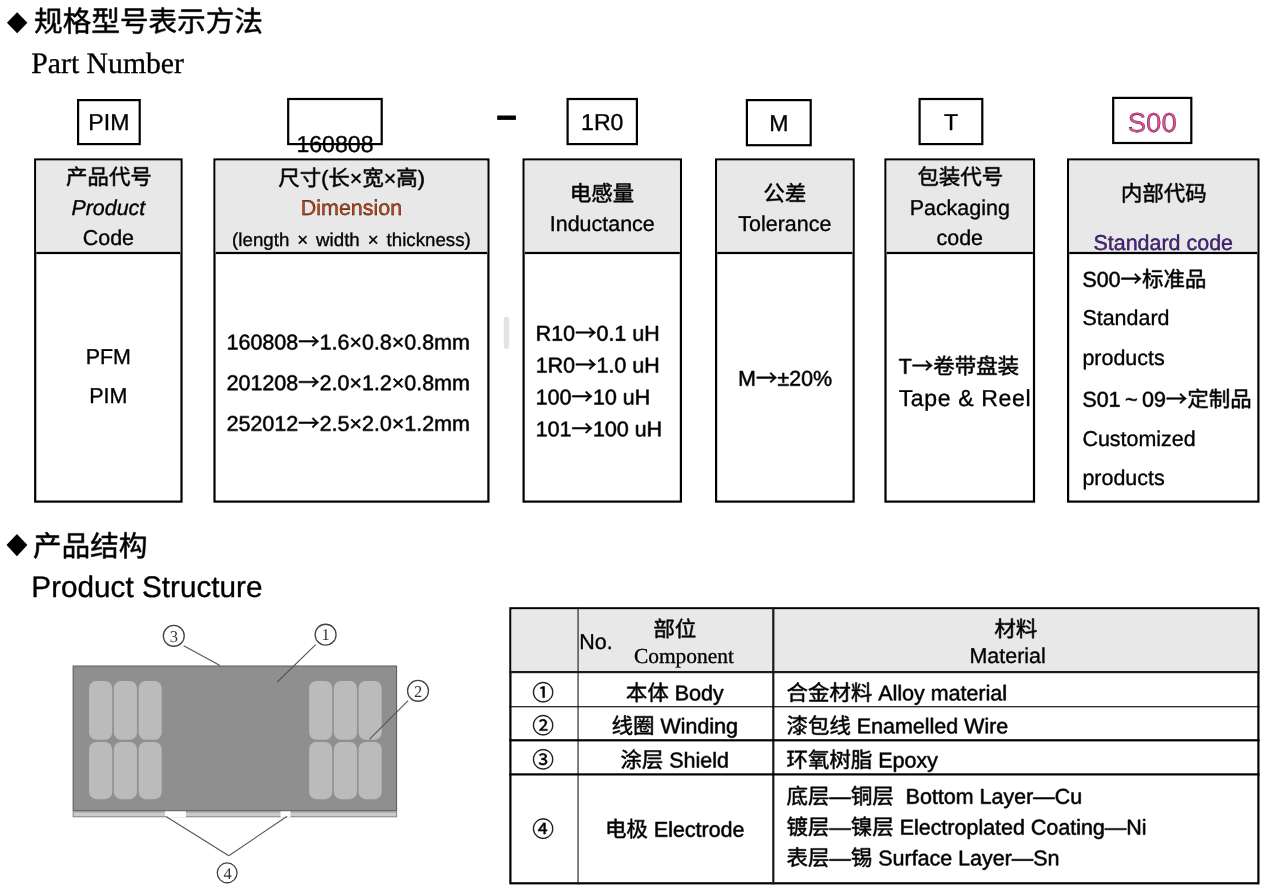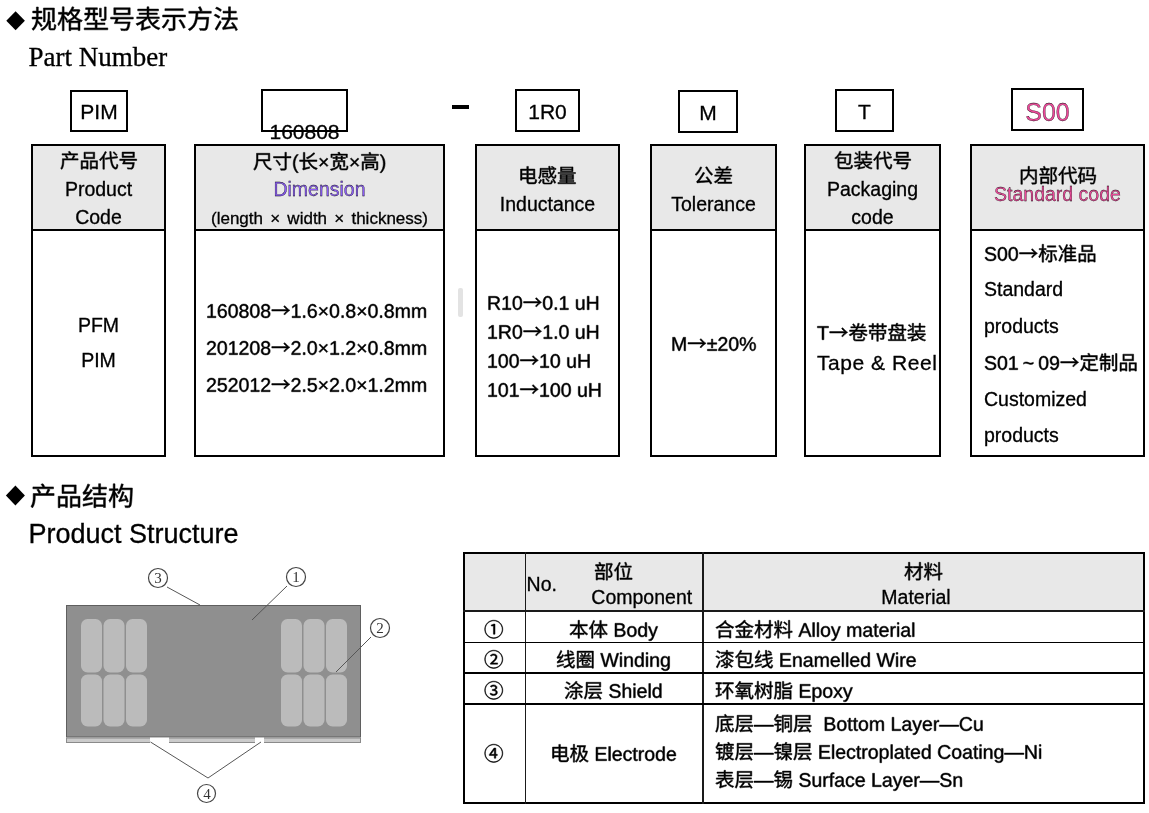--- a/index.html
+++ b/index.html
@@ -66,33 +66,33 @@
   </div>
 
 <div class="col" style="left:970px;top:144px;width:175px;height:313px;">
     <div class="colhead" style="height:85px;"></div>
   </div>
 
 <svg style="position:absolute;left:59.5px;top:147.3px;overflow:visible" width="80" height="27" viewBox="0 -20.7 80 27">
     <path fill="#000" stroke="#000" stroke-width="0.5" d="M5.1 -11.9C5.8 -11.1 6.5 -9.9 6.8 -9.1L8.1 -9.7C7.8 -10.5 7 -11.6 6.4 -12.5ZM13.4 -12.4C13.1 -11.4 12.4 -10 11.8 -9H2.4V-6.4C2.4 -4.3 2.2 -1.4 0.7 0.7C1 0.9 1.7 1.4 1.9 1.7C3.6 -0.6 3.9 -4 3.9 -6.3V-7.6H18.1V-9H13.3C13.9 -9.9 14.5 -10.9 15 -11.8ZM8.3 -16C8.7 -15.4 9.2 -14.7 9.5 -14H2.1V-12.6H17.6V-14H11.2L11.2 -14.1C10.9 -14.7 10.3 -15.7 9.8 -16.4Z M25.4 -14.2H33.2V-10.5H25.4ZM24 -15.5V-9H34.7V-15.5ZM21.1 -7V1.6H22.5V0.5H26.6V1.4H28.1V-7ZM22.5 -0.9V-5.6H26.6V-0.9ZM30.2 -7V1.6H31.6V0.5H36.1V1.4H37.5V-7ZM31.6 -0.9V-5.6H36.1V-0.9Z M52.9 -15.3C54.1 -14.3 55.5 -12.9 56.1 -12.1L57.2 -12.8C56.6 -13.7 55.2 -15 54 -16ZM49.7 -16.1C49.8 -14 49.9 -12.1 50.1 -10.3L45.3 -9.7L45.5 -8.3L50.2 -8.9C51 -2.8 52.5 1.3 55.8 1.5C56.8 1.6 57.6 0.6 58 -2.8C57.7 -2.9 57.1 -3.3 56.8 -3.6C56.6 -1.3 56.3 -0.2 55.7 -0.2C53.6 -0.4 52.3 -3.9 51.7 -9.1L57.6 -9.8L57.4 -11.2L51.5 -10.5C51.3 -12.2 51.2 -14.1 51.1 -16.1ZM45.1 -16.2C43.8 -13.1 41.7 -10.1 39.4 -8.2C39.7 -7.9 40.1 -7.1 40.3 -6.8C41.2 -7.6 42 -8.6 42.9 -9.6V1.5H44.4V-11.8C45.2 -13 45.9 -14.4 46.5 -15.7Z M63.6 -14.3H72.9V-11.6H63.6ZM62.1 -15.6V-10.3H74.4V-15.6ZM59.7 -8.6V-7.2H63.7C63.4 -6 62.9 -4.7 62.5 -3.7H72.7C72.3 -1.5 71.9 -0.4 71.4 0C71.2 0.2 71 0.2 70.5 0.2C69.9 0.2 68.5 0.2 67.2 0C67.4 0.4 67.6 1 67.7 1.4C69 1.5 70.3 1.5 71 1.5C71.7 1.5 72.2 1.4 72.7 1C73.4 0.4 73.9 -1.1 74.3 -4.4C74.4 -4.6 74.4 -5.1 74.4 -5.1H64.6L65.4 -7.2H76.7V-8.6Z"></path>
   </svg>
 
-<div style="position:absolute;top:179.8px;font-family:'Liberation Sans',sans-serif;font-size:19.5px;line-height:1;white-space:pre;color:#000;left:31.0px;width:135.0px;text-align:center;">Product</div>
+<div style="position:absolute;top:179.8px;font-family:'Liberation Sans',sans-serif;font-size:19.5px;line-height:1;white-space:pre;color:#000;left:31.0px;width:135.0px;text-align:center;font-style:italic;">Product</div>
 
 <div style="position:absolute;top:208.0px;font-family:'Liberation Sans',sans-serif;font-size:19.5px;line-height:1;white-space:pre;color:#000;left:31.0px;width:135.0px;text-align:center;">Code</div>
 
 <div style="position:absolute;top:316.0px;font-family:'Liberation Sans',sans-serif;font-size:19.5px;line-height:1;white-space:pre;color:#000;left:31.0px;width:135.0px;text-align:center;">PFM</div>
 
 <div style="position:absolute;top:351.0px;font-family:'Liberation Sans',sans-serif;font-size:19.5px;line-height:1;white-space:pre;color:#000;left:31.0px;width:135.0px;text-align:center;">PIM</div>
 
 <svg style="position:absolute;left:252.9px;top:147.6px;overflow:visible" width="135" height="27" viewBox="0 -20.7 135 27">
     <path fill="#000" stroke="#000" stroke-width="0.5" d="M3.5 -15.4V-9.9C3.5 -6.7 3.2 -2.4 0.6 0.6C1 0.8 1.6 1.3 1.9 1.6C4.1 -1 4.8 -4.7 5 -7.8H10C11.3 -3.2 13.6 0 17.7 1.5C17.9 1.1 18.3 0.5 18.7 0.2C14.9 -1 12.6 -3.9 11.5 -7.8H16.8V-15.4ZM5 -14H15.3V-9.2H5V-9.9Z M22.8 -8.1C24.2 -6.6 25.7 -4.5 26.3 -3.1L27.7 -3.9C27 -5.3 25.4 -7.4 24 -8.8ZM31.9 -16.4V-12.2H20.5V-10.8H31.9V-0.6C31.9 -0.2 31.7 -0 31.2 0C30.7 0 29 0 27.2 -0C27.5 0.4 27.8 1.1 27.9 1.6C30 1.6 31.5 1.6 32.3 1.3C33.1 1.1 33.4 0.6 33.4 -0.6V-10.8H38V-12.2H33.4V-16.4Z M40.2 -5.1Q40.2 -7.8 41.1 -10Q41.9 -12.2 43.7 -14.1H45.4Q43.6 -12.1 42.8 -9.9Q41.9 -7.7 41.9 -5Q41.9 -2.4 42.8 -0.2Q43.6 2 45.4 4H43.7Q41.9 2.1 41.1 -0.1Q40.2 -2.3 40.2 -5Z M60.5 -16C58.8 -13.9 55.9 -12.1 53.2 -10.9C53.6 -10.7 54.2 -10.1 54.4 -9.8C57.1 -11.1 60 -13.1 62 -15.3ZM46.6 -8.8V-7.3H50.3V-1.1C50.3 -0.3 49.9 0 49.5 0.1C49.8 0.4 50 1.1 50.1 1.4C50.6 1.2 51.3 0.9 56.7 -0.5C56.6 -0.8 56.6 -1.5 56.6 -1.9L51.9 -0.7V-7.3H54.9C56.5 -3.3 59.3 -0.4 63.3 1C63.5 0.5 64 -0.1 64.4 -0.4C60.6 -1.5 57.9 -3.9 56.4 -7.3H63.9V-8.8H51.9V-16.3H50.3V-8.8Z M66.3 -3.1 69.7 -6.5 66.4 -9.9 67.4 -10.8 70.7 -7.5 74 -10.8 75 -9.8 71.7 -6.5 75 -3.2 74.1 -2.2 70.7 -5.5 67.3 -2.1Z M86.6 -3.7V-0.6C86.6 0.9 87.1 1.3 89.1 1.3C89.5 1.3 92.3 1.3 92.7 1.3C94.5 1.3 94.9 0.6 95.1 -2.3C94.7 -2.4 94.1 -2.7 93.8 -2.9C93.7 -0.3 93.6 0 92.6 0C92 0 89.7 0 89.2 0C88.2 0 88 -0.1 88 -0.6V-3.7ZM85 -6.2V-4.6C85 -3 84.4 -0.9 77.2 0.6C77.6 0.9 78 1.5 78.2 1.9C85.7 0.1 86.5 -2.5 86.5 -4.6V-6.2ZM80.3 -8.1V-2H81.8V-6.9H90.4V-2.1H91.9V-8.1ZM84.8 -16.1C85.1 -15.7 85.3 -15.1 85.5 -14.6H77.9V-11.1H79.2V-13.4H93V-11.1H94.4V-14.6H87.3C87.1 -15.2 86.7 -16 86.3 -16.6ZM88 -12.7V-11.4H84.3V-12.7H82.8V-11.4H79.8V-10.2H82.8V-8.8H84.3V-10.2H88V-8.8H89.5V-10.2H92.5V-11.4H89.5V-12.7Z M97.2 -3.1 100.6 -6.5 97.3 -9.9 98.2 -10.8 101.6 -7.5 104.9 -10.8 105.9 -9.8 102.6 -6.5 105.9 -3.2 105 -2.2 101.6 -5.5 98.2 -2.1Z M112.8 -10.9H121.3V-9.1H112.8ZM111.4 -12V-8.1H122.8V-12ZM115.9 -16.1 116.4 -14.4H108.4V-13.1H125.5V-14.4H118.1C117.8 -15 117.5 -15.8 117.3 -16.4ZM109.1 -7V1.5H110.5V-5.7H123.5V0C123.5 0.2 123.4 0.3 123.1 0.3C122.9 0.3 122 0.3 121.1 0.3C121.3 0.6 121.5 1.1 121.6 1.4C122.8 1.4 123.7 1.4 124.2 1.2C124.7 1 124.9 0.7 124.9 0V-7ZM112.7 -4.6V0.4H114.1V-0.6H121V-4.6ZM114.1 -3.5H119.7V-1.7H114.1Z M132.1 -5Q132.1 -2.3 131.2 -0.1Q130.3 2.1 128.5 4H126.9Q128.7 2 129.5 -0.2Q130.3 -2.4 130.3 -5Q130.3 -7.7 129.5 -9.9Q128.7 -12.1 126.9 -14.1H128.5Q130.3 -12.2 131.2 -10Q132.1 -7.8 132.1 -5.1Z"></path>
   </svg>
 
-<div style="position:absolute;top:179.8px;font-family:'Liberation Sans',sans-serif;font-size:19.5px;line-height:1;white-space:pre;color:#8b5cf6;left:194.0px;width:251.0px;text-align:center;">Dimension</div>
+<div style="position:absolute;top:179.8px;font-family:'Liberation Sans',sans-serif;font-size:19.5px;line-height:1;white-space:pre;color:#c2410c;left:194.0px;width:251.0px;text-align:center;">Dimension</div>
 
 <div style="position:absolute;top:210.1px;font-family:'Liberation Sans',sans-serif;font-size:17px;line-height:1;white-space:pre;color:#000;word-spacing:2.5px;left:194.0px;width:251.0px;text-align:center;">(length × width × thickness)</div>
 
 <svg style="position:absolute;left:206.0px;top:296.8px;overflow:visible" width="223" height="27" viewBox="0 -20.7 223 27">
     <path fill="#000" stroke="#000" stroke-width="0.5" d="M1.5 0V-1.5H4.9V-11.8L1.9 -9.6V-11.2L5 -13.4H6.6V-1.5H9.9V0Z M20.8 -4.4Q20.8 -2.3 19.7 -1Q18.5 0.2 16.5 0.2Q14.2 0.2 13 -1.5Q11.8 -3.2 11.8 -6.4Q11.8 -9.9 13.1 -11.7Q14.3 -13.6 16.6 -13.6Q19.7 -13.6 20.5 -10.9L18.8 -10.6Q18.3 -12.2 16.6 -12.2Q15.1 -12.2 14.3 -10.9Q13.5 -9.5 13.5 -6.9Q14 -7.8 14.9 -8.2Q15.7 -8.7 16.8 -8.7Q18.7 -8.7 19.7 -7.5Q20.8 -6.4 20.8 -4.4ZM19.1 -4.3Q19.1 -5.8 18.4 -6.6Q17.7 -7.4 16.4 -7.4Q15.2 -7.4 14.4 -6.7Q13.7 -6 13.7 -4.7Q13.7 -3.2 14.5 -2.2Q15.2 -1.2 16.4 -1.2Q17.7 -1.2 18.4 -2Q19.1 -2.9 19.1 -4.3Z M31.8 -6.7Q31.8 -3.4 30.6 -1.6Q29.4 0.2 27.1 0.2Q24.8 0.2 23.6 -1.6Q22.5 -3.3 22.5 -6.7Q22.5 -10.2 23.6 -11.9Q24.7 -13.6 27.1 -13.6Q29.5 -13.6 30.6 -11.9Q31.8 -10.1 31.8 -6.7ZM30 -6.7Q30 -9.6 29.4 -10.9Q28.7 -12.2 27.1 -12.2Q25.6 -12.2 24.9 -10.9Q24.2 -9.7 24.2 -6.7Q24.2 -3.9 24.9 -2.5Q25.6 -1.2 27.1 -1.2Q28.6 -1.2 29.3 -2.6Q30 -3.9 30 -6.7Z M42.5 -3.7Q42.5 -1.9 41.4 -0.8Q40.2 0.2 38 0.2Q35.8 0.2 34.6 -0.8Q33.4 -1.8 33.4 -3.7Q33.4 -5 34.1 -5.9Q34.9 -6.8 36.1 -7V-7.1Q35 -7.3 34.3 -8.2Q33.7 -9 33.7 -10.2Q33.7 -11.7 34.8 -12.7Q36 -13.6 37.9 -13.6Q39.9 -13.6 41.1 -12.7Q42.2 -11.7 42.2 -10.2Q42.2 -9 41.6 -8.2Q40.9 -7.3 39.8 -7.1V-7Q41.1 -6.8 41.8 -5.9Q42.5 -5.1 42.5 -3.7ZM40.4 -10.1Q40.4 -12.3 37.9 -12.3Q36.7 -12.3 36.1 -11.8Q35.4 -11.2 35.4 -10.1Q35.4 -8.9 36.1 -8.3Q36.8 -7.7 37.9 -7.7Q39.2 -7.7 39.8 -8.3Q40.4 -8.8 40.4 -10.1ZM40.8 -3.9Q40.8 -5.2 40 -5.8Q39.3 -6.4 37.9 -6.4Q36.6 -6.4 35.9 -5.7Q35.2 -5.1 35.2 -3.9Q35.2 -1.1 38 -1.1Q39.4 -1.1 40.1 -1.8Q40.8 -2.4 40.8 -3.9Z M53.5 -6.7Q53.5 -3.4 52.3 -1.6Q51.1 0.2 48.8 0.2Q46.5 0.2 45.3 -1.6Q44.1 -3.3 44.1 -6.7Q44.1 -10.2 45.3 -11.9Q46.4 -13.6 48.8 -13.6Q51.2 -13.6 52.3 -11.9Q53.5 -10.1 53.5 -6.7ZM51.7 -6.7Q51.7 -9.6 51 -10.9Q50.4 -12.2 48.8 -12.2Q47.3 -12.2 46.6 -10.9Q45.9 -9.7 45.9 -6.7Q45.9 -3.9 46.6 -2.5Q47.3 -1.2 48.8 -1.2Q50.3 -1.2 51 -2.6Q51.7 -3.9 51.7 -6.7Z M64.2 -3.7Q64.2 -1.9 63 -0.8Q61.9 0.2 59.7 0.2Q57.5 0.2 56.3 -0.8Q55.1 -1.8 55.1 -3.7Q55.1 -5 55.8 -5.9Q56.6 -6.8 57.7 -7V-7.1Q56.7 -7.3 56 -8.2Q55.4 -9 55.4 -10.2Q55.4 -11.7 56.5 -12.7Q57.7 -13.6 59.6 -13.6Q61.6 -13.6 62.7 -12.7Q63.9 -11.7 63.9 -10.2Q63.9 -9 63.3 -8.2Q62.6 -7.3 61.5 -7.1V-7Q62.8 -6.8 63.5 -5.9Q64.2 -5.1 64.2 -3.7ZM62.1 -10.1Q62.1 -12.3 59.6 -12.3Q58.4 -12.3 57.8 -11.8Q57.1 -11.2 57.1 -10.1Q57.1 -8.9 57.8 -8.3Q58.4 -7.7 59.6 -7.7Q60.8 -7.7 61.5 -8.3Q62.1 -8.8 62.1 -10.1ZM62.4 -3.9Q62.4 -5.2 61.7 -5.8Q61 -6.4 59.6 -6.4Q58.3 -6.4 57.6 -5.7Q56.8 -5.1 56.8 -3.9Q56.8 -1.1 59.7 -1.1Q61.1 -1.1 61.8 -1.8Q62.4 -2.4 62.4 -3.9Z M80.9 -8.1H65.8V-6.7H80.9C79.9 -6 78.6 -4.8 77.7 -3.5L78.9 -2.9C80.2 -4.6 82.2 -6.3 83.9 -7.4C82.2 -8.5 80.2 -10.2 78.9 -12L77.7 -11.3C78.6 -10.1 79.9 -8.8 80.9 -8.1Z M86.1 0V-1.5H89.5V-11.8L86.4 -9.6V-11.2L89.6 -13.4H91.2V-1.5H94.5V0Z M97.2 0V-2.1H99.1V0Z M110.8 -4.4Q110.8 -2.3 109.7 -1Q108.5 0.2 106.5 0.2Q104.2 0.2 103 -1.5Q101.8 -3.2 101.8 -6.4Q101.8 -9.9 103.1 -11.7Q104.3 -13.6 106.6 -13.6Q109.7 -13.6 110.4 -10.9L108.8 -10.6Q108.3 -12.2 106.6 -12.2Q105.1 -12.2 104.3 -10.9Q103.5 -9.5 103.5 -6.9Q104 -7.8 104.8 -8.2Q105.7 -8.7 106.8 -8.7Q108.6 -8.7 109.7 -7.5Q110.8 -6.4 110.8 -4.4ZM109.1 -4.3Q109.1 -5.8 108.4 -6.6Q107.6 -7.4 106.4 -7.4Q105.2 -7.4 104.4 -6.7Q103.7 -6 103.7 -4.7Q103.7 -3.2 104.5 -2.2Q105.2 -1.2 106.4 -1.2Q107.7 -1.2 108.4 -2Q109.1 -2.9 109.1 -4.3Z M113 -3.1 116.4 -6.5 113 -9.9 114 -10.8 117.4 -7.5 120.7 -10.8 121.7 -9.8 118.4 -6.5 121.7 -3.2 120.8 -2.2 117.4 -5.5 114 -2.1Z M133.1 -6.7Q133.1 -3.4 132 -1.6Q130.8 0.2 128.5 0.2Q126.2 0.2 125 -1.6Q123.8 -3.3 123.8 -6.7Q123.8 -10.2 125 -11.9Q126.1 -13.6 128.5 -13.6Q130.9 -13.6 132 -11.9Q133.1 -10.1 133.1 -6.7ZM131.4 -6.7Q131.4 -9.6 130.7 -10.9Q130.1 -12.2 128.5 -12.2Q126.9 -12.2 126.3 -10.9Q125.6 -9.7 125.6 -6.7Q125.6 -3.9 126.3 -2.5Q127 -1.2 128.5 -1.2Q130 -1.2 130.7 -2.6Q131.4 -3.9 131.4 -6.7Z M135.7 0V-2.1H137.5V0Z M149.3 -3.7Q149.3 -1.9 148.1 -0.8Q147 0.2 144.8 0.2Q142.6 0.2 141.4 -0.8Q140.2 -1.8 140.2 -3.7Q140.2 -5 140.9 -5.9Q141.7 -6.8 142.9 -7V-7.1Q141.8 -7.3 141.1 -8.2Q140.5 -9 140.5 -10.2Q140.5 -11.7 141.6 -12.7Q142.8 -13.6 144.7 -13.6Q146.7 -13.6 147.8 -12.7Q149 -11.7 149 -10.2Q149 -9 148.4 -8.2Q147.7 -7.3 146.6 -7.1V-7Q147.9 -6.8 148.6 -5.9Q149.3 -5.1 149.3 -3.7ZM147.2 -10.1Q147.2 -12.3 144.7 -12.3Q143.5 -12.3 142.9 -11.8Q142.2 -11.2 142.2 -10.1Q142.2 -8.9 142.9 -8.3Q143.5 -7.7 144.7 -7.7Q145.9 -7.7 146.6 -8.3Q147.2 -8.8 147.2 -10.1ZM147.5 -3.9Q147.5 -5.2 146.8 -5.8Q146.1 -6.4 144.7 -6.4Q143.4 -6.4 142.7 -5.7Q141.9 -5.1 141.9 -3.9Q141.9 -1.1 144.8 -1.1Q146.2 -1.1 146.9 -1.8Q147.5 -2.4 147.5 -3.9Z M151.5 -3.1 154.9 -6.5 151.5 -9.9 152.5 -10.8 155.9 -7.5 159.2 -10.8 160.2 -9.8 156.9 -6.5 160.2 -3.2 159.2 -2.2 155.9 -5.5 152.5 -2.1Z M171.6 -6.7Q171.6 -3.4 170.5 -1.6Q169.3 0.2 167 0.2Q164.6 0.2 163.5 -1.6Q162.3 -3.3 162.3 -6.7Q162.3 -10.2 163.5 -11.9Q164.6 -13.6 167 -13.6Q169.4 -13.6 170.5 -11.9Q171.6 -10.1 171.6 -6.7ZM169.9 -6.7Q169.9 -9.6 169.2 -10.9Q168.6 -12.2 167 -12.2Q165.4 -12.2 164.7 -10.9Q164.1 -9.7 164.1 -6.7Q164.1 -3.9 164.8 -2.5Q165.5 -1.2 167 -1.2Q168.5 -1.2 169.2 -2.6Q169.9 -3.9 169.9 -6.7Z M174.2 0V-2.1H176V0Z M187.8 -3.7Q187.8 -1.9 186.6 -0.8Q185.5 0.2 183.3 0.2Q181.1 0.2 179.9 -0.8Q178.7 -1.8 178.7 -3.7Q178.7 -5 179.4 -5.9Q180.2 -6.8 181.3 -7V-7.1Q180.3 -7.3 179.6 -8.2Q179 -9 179 -10.2Q179 -11.7 180.1 -12.7Q181.3 -13.6 183.2 -13.6Q185.2 -13.6 186.3 -12.7Q187.5 -11.7 187.5 -10.2Q187.5 -9 186.8 -8.2Q186.2 -7.3 185.1 -7.1V-7Q186.4 -6.8 187.1 -5.9Q187.8 -5.1 187.8 -3.7ZM185.7 -10.1Q185.7 -12.3 183.2 -12.3Q182 -12.3 181.4 -11.8Q180.7 -11.2 180.7 -10.1Q180.7 -8.9 181.4 -8.3Q182 -7.7 183.2 -7.7Q184.4 -7.7 185.1 -8.3Q185.7 -8.8 185.7 -10.1ZM186 -3.9Q186 -5.2 185.3 -5.8Q184.6 -6.4 183.2 -6.4Q181.9 -6.4 181.2 -5.7Q180.4 -5.1 180.4 -3.9Q180.4 -1.1 183.3 -1.1Q184.7 -1.1 185.4 -1.8Q186 -2.4 186 -3.9Z M196 0V-6.5Q196 -8 195.6 -8.6Q195.2 -9.2 194.1 -9.2Q193 -9.2 192.4 -8.3Q191.7 -7.5 191.7 -6V0H190V-8.1Q190 -9.9 190 -10.3H191.6Q191.6 -10.3 191.6 -10Q191.6 -9.8 191.6 -9.6Q191.6 -9.3 191.7 -8.5H191.7Q192.2 -9.6 193 -10.1Q193.7 -10.5 194.7 -10.5Q195.9 -10.5 196.5 -10Q197.2 -9.6 197.5 -8.5H197.5Q198.1 -9.6 198.8 -10Q199.6 -10.5 200.6 -10.5Q202.2 -10.5 202.9 -9.6Q203.6 -8.8 203.6 -6.9V0H201.9V-6.5Q201.9 -8 201.5 -8.6Q201.1 -9.2 200 -9.2Q198.9 -9.2 198.3 -8.3Q197.7 -7.5 197.7 -6V0Z M212.2 0V-6.5Q212.2 -8 211.8 -8.6Q211.4 -9.2 210.3 -9.2Q209.2 -9.2 208.6 -8.3Q208 -7.5 208 -6V0H206.3V-8.1Q206.3 -9.9 206.2 -10.3H207.8Q207.8 -10.3 207.8 -10Q207.9 -9.8 207.9 -9.6Q207.9 -9.3 207.9 -8.5H207.9Q208.5 -9.6 209.2 -10.1Q209.9 -10.5 210.9 -10.5Q212.1 -10.5 212.8 -10Q213.5 -9.6 213.7 -8.5H213.8Q214.3 -9.6 215.1 -10Q215.8 -10.5 216.9 -10.5Q218.5 -10.5 219.2 -9.6Q219.9 -8.8 219.9 -6.9V0H218.2V-6.5Q218.2 -8 217.8 -8.6Q217.4 -9.2 216.3 -9.2Q215.2 -9.2 214.5 -8.3Q213.9 -7.5 213.9 -6V0Z"></path>
   </svg>
 
 <svg style="position:absolute;left:206.0px;top:334.1px;overflow:visible" width="223" height="27" viewBox="0 -20.7 223 27">
     <path fill="#000" stroke="#000" stroke-width="0.5" d="M1 0V-1.2Q1.5 -2.3 2.2 -3.2Q2.9 -4 3.6 -4.7Q4.4 -5.4 5.2 -6Q5.9 -6.6 6.5 -7.2Q7.1 -7.8 7.5 -8.4Q7.9 -9.1 7.9 -9.9Q7.9 -11 7.2 -11.6Q6.6 -12.2 5.4 -12.2Q4.4 -12.2 3.6 -11.6Q2.9 -11 2.8 -9.9L1.1 -10.1Q1.2 -11.7 2.4 -12.7Q3.6 -13.6 5.4 -13.6Q7.5 -13.6 8.6 -12.7Q9.7 -11.7 9.7 -9.9Q9.7 -9.2 9.3 -8.4Q8.9 -7.6 8.2 -6.8Q7.5 -6.1 5.5 -4.5Q4.4 -3.6 3.8 -2.8Q3.2 -2.1 2.9 -1.5H9.9V0Z M20.9 -6.7Q20.9 -3.4 19.7 -1.6Q18.6 0.2 16.2 0.2Q13.9 0.2 12.8 -1.6Q11.6 -3.3 11.6 -6.7Q11.6 -10.2 12.7 -11.9Q13.9 -13.6 16.3 -13.6Q18.7 -13.6 19.8 -11.9Q20.9 -10.1 20.9 -6.7ZM19.2 -6.7Q19.2 -9.6 18.5 -10.9Q17.8 -12.2 16.3 -12.2Q14.7 -12.2 14 -10.9Q13.3 -9.7 13.3 -6.7Q13.3 -3.9 14 -2.5Q14.7 -1.2 16.3 -1.2Q17.8 -1.2 18.5 -2.6Q19.2 -3.9 19.2 -6.7Z M23.2 0V-1.5H26.6V-11.8L23.6 -9.6V-11.2L26.7 -13.4H28.3V-1.5H31.6V0Z M33.5 0V-1.2Q34 -2.3 34.7 -3.2Q35.4 -4 36.2 -4.7Q36.9 -5.4 37.7 -6Q38.5 -6.6 39.1 -7.2Q39.7 -7.8 40.1 -8.4Q40.4 -9.1 40.4 -9.9Q40.4 -11 39.8 -11.6Q39.1 -12.2 38 -12.2Q36.9 -12.2 36.2 -11.6Q35.5 -11 35.3 -9.9L33.6 -10.1Q33.8 -11.7 35 -12.7Q36.1 -13.6 38 -13.6Q40 -13.6 41.1 -12.7Q42.2 -11.7 42.2 -9.9Q42.2 -9.2 41.8 -8.4Q41.5 -7.6 40.8 -6.8Q40.1 -6.1 38.1 -4.5Q37 -3.6 36.3 -2.8Q35.7 -2.1 35.4 -1.5H42.4V0Z M53.5 -6.7Q53.5 -3.4 52.3 -1.6Q51.1 0.2 48.8 0.2Q46.5 0.2 45.3 -1.6Q44.1 -3.3 44.1 -6.7Q44.1 -10.2 45.3 -11.9Q46.4 -13.6 48.8 -13.6Q51.2 -13.6 52.3 -11.9Q53.5 -10.1 53.5 -6.7ZM51.7 -6.7Q51.7 -9.6 51 -10.9Q50.4 -12.2 48.8 -12.2Q47.3 -12.2 46.6 -10.9Q45.9 -9.7 45.9 -6.7Q45.9 -3.9 46.6 -2.5Q47.3 -1.2 48.8 -1.2Q50.3 -1.2 51 -2.6Q51.7 -3.9 51.7 -6.7Z M64.2 -3.7Q64.2 -1.9 63 -0.8Q61.9 0.2 59.7 0.2Q57.5 0.2 56.3 -0.8Q55.1 -1.8 55.1 -3.7Q55.1 -5 55.8 -5.9Q56.6 -6.8 57.7 -7V-7.1Q56.7 -7.3 56 -8.2Q55.4 -9 55.4 -10.2Q55.4 -11.7 56.5 -12.7Q57.7 -13.6 59.6 -13.6Q61.6 -13.6 62.7 -12.7Q63.9 -11.7 63.9 -10.2Q63.9 -9 63.3 -8.2Q62.6 -7.3 61.5 -7.1V-7Q62.8 -6.8 63.5 -5.9Q64.2 -5.1 64.2 -3.7ZM62.1 -10.1Q62.1 -12.3 59.6 -12.3Q58.4 -12.3 57.8 -11.8Q57.1 -11.2 57.1 -10.1Q57.1 -8.9 57.8 -8.3Q58.4 -7.7 59.6 -7.7Q60.8 -7.7 61.5 -8.3Q62.1 -8.8 62.1 -10.1ZM62.4 -3.9Q62.4 -5.2 61.7 -5.8Q61 -6.4 59.6 -6.4Q58.3 -6.4 57.6 -5.7Q56.8 -5.1 56.8 -3.9Q56.8 -1.1 59.7 -1.1Q61.1 -1.1 61.8 -1.8Q62.4 -2.4 62.4 -3.9Z M80.9 -8.1H65.8V-6.7H80.9C79.9 -6 78.6 -4.8 77.7 -3.5L78.9 -2.9C80.2 -4.6 82.2 -6.3 83.9 -7.4C82.2 -8.5 80.2 -10.2 78.9 -12L77.7 -11.3C78.6 -10.1 79.9 -8.8 80.9 -8.1Z M85.6 0V-1.2Q86 -2.3 86.7 -3.2Q87.4 -4 88.2 -4.7Q89 -5.4 89.7 -6Q90.5 -6.6 91.1 -7.2Q91.7 -7.8 92.1 -8.4Q92.5 -9.1 92.5 -9.9Q92.5 -11 91.8 -11.6Q91.2 -12.2 90 -12.2Q88.9 -12.2 88.2 -11.6Q87.5 -11 87.4 -9.9L85.6 -10.1Q85.8 -11.7 87 -12.7Q88.2 -13.6 90 -13.6Q92 -13.6 93.1 -12.7Q94.2 -11.7 94.2 -9.9Q94.2 -9.2 93.9 -8.4Q93.5 -7.6 92.8 -6.8Q92.1 -6.1 90.1 -4.5Q89 -3.6 88.4 -2.8Q87.7 -2.1 87.4 -1.5H94.4V0Z M97.2 0V-2.1H99.1V0Z M110.9 -6.7Q110.9 -3.4 109.7 -1.6Q108.5 0.2 106.2 0.2Q103.9 0.2 102.8 -1.6Q101.6 -3.3 101.6 -6.7Q101.6 -10.2 102.7 -11.9Q103.9 -13.6 106.3 -13.6Q108.7 -13.6 109.8 -11.9Q110.9 -10.1 110.9 -6.7ZM109.2 -6.7Q109.2 -9.6 108.5 -10.9Q107.8 -12.2 106.3 -12.2Q104.7 -12.2 104 -10.9Q103.3 -9.7 103.3 -6.7Q103.3 -3.9 104 -2.5Q104.7 -1.2 106.3 -1.2Q107.8 -1.2 108.5 -2.6Q109.2 -3.9 109.2 -6.7Z M113 -3.1 116.4 -6.5 113 -9.9 114 -10.8 117.4 -7.5 120.7 -10.8 121.7 -9.8 118.4 -6.5 121.7 -3.2 120.8 -2.2 117.4 -5.5 114 -2.1Z M124.6 0V-1.5H128V-11.8L124.9 -9.6V-11.2L128.1 -13.4H129.7V-1.5H133V0Z M135.7 0V-2.1H137.5V0Z M140.3 0V-1.2Q140.8 -2.3 141.5 -3.2Q142.2 -4 143 -4.7Q143.7 -5.4 144.5 -6Q145.3 -6.6 145.9 -7.2Q146.5 -7.8 146.8 -8.4Q147.2 -9.1 147.2 -9.9Q147.2 -11 146.6 -11.6Q145.9 -12.2 144.8 -12.2Q143.7 -12.2 143 -11.6Q142.3 -11 142.1 -9.9L140.4 -10.1Q140.6 -11.7 141.8 -12.7Q142.9 -13.6 144.8 -13.6Q146.8 -13.6 147.9 -12.7Q149 -11.7 149 -9.9Q149 -9.2 148.6 -8.4Q148.3 -7.6 147.6 -6.8Q146.9 -6.1 144.9 -4.5Q143.8 -3.6 143.1 -2.8Q142.5 -2.1 142.2 -1.5H149.2V0Z M151.5 -3.1 154.9 -6.5 151.5 -9.9 152.5 -10.8 155.9 -7.5 159.2 -10.8 160.2 -9.8 156.9 -6.5 160.2 -3.2 159.2 -2.2 155.9 -5.5 152.5 -2.1Z M171.6 -6.7Q171.6 -3.4 170.5 -1.6Q169.3 0.2 167 0.2Q164.6 0.2 163.5 -1.6Q162.3 -3.3 162.3 -6.7Q162.3 -10.2 163.5 -11.9Q164.6 -13.6 167 -13.6Q169.4 -13.6 170.5 -11.9Q171.6 -10.1 171.6 -6.7ZM169.9 -6.7Q169.9 -9.6 169.2 -10.9Q168.6 -12.2 167 -12.2Q165.4 -12.2 164.7 -10.9Q164.1 -9.7 164.1 -6.7Q164.1 -3.9 164.8 -2.5Q165.5 -1.2 167 -1.2Q168.5 -1.2 169.2 -2.6Q169.9 -3.9 169.9 -6.7Z M174.2 0V-2.1H176V0Z M187.8 -3.7Q187.8 -1.9 186.6 -0.8Q185.5 0.2 183.3 0.2Q181.1 0.2 179.9 -0.8Q178.7 -1.8 178.7 -3.7Q178.7 -5 179.4 -5.9Q180.2 -6.8 181.3 -7V-7.1Q180.3 -7.3 179.6 -8.2Q179 -9 179 -10.2Q179 -11.7 180.1 -12.7Q181.3 -13.6 183.2 -13.6Q185.2 -13.6 186.3 -12.7Q187.5 -11.7 187.5 -10.2Q187.5 -9 186.8 -8.2Q186.2 -7.3 185.1 -7.1V-7Q186.4 -6.8 187.1 -5.9Q187.8 -5.1 187.8 -3.7ZM185.7 -10.1Q185.7 -12.3 183.2 -12.3Q182 -12.3 181.4 -11.8Q180.7 -11.2 180.7 -10.1Q180.7 -8.9 181.4 -8.3Q182 -7.7 183.2 -7.7Q184.4 -7.7 185.1 -8.3Q185.7 -8.8 185.7 -10.1ZM186 -3.9Q186 -5.2 185.3 -5.8Q184.6 -6.4 183.2 -6.4Q181.9 -6.4 181.2 -5.7Q180.4 -5.1 180.4 -3.9Q180.4 -1.1 183.3 -1.1Q184.7 -1.1 185.4 -1.8Q186 -2.4 186 -3.9Z M196 0V-6.5Q196 -8 195.6 -8.6Q195.2 -9.2 194.1 -9.2Q193 -9.2 192.4 -8.3Q191.7 -7.5 191.7 -6V0H190V-8.1Q190 -9.9 190 -10.3H191.6Q191.6 -10.3 191.6 -10Q191.6 -9.8 191.6 -9.6Q191.6 -9.3 191.7 -8.5H191.7Q192.2 -9.6 193 -10.1Q193.7 -10.5 194.7 -10.5Q195.9 -10.5 196.5 -10Q197.2 -9.6 197.5 -8.5H197.5Q198.1 -9.6 198.8 -10Q199.6 -10.5 200.6 -10.5Q202.2 -10.5 202.9 -9.6Q203.6 -8.8 203.6 -6.9V0H201.9V-6.5Q201.9 -8 201.5 -8.6Q201.1 -9.2 200 -9.2Q198.9 -9.2 198.3 -8.3Q197.7 -7.5 197.7 -6V0Z M212.2 0V-6.5Q212.2 -8 211.8 -8.6Q211.4 -9.2 210.3 -9.2Q209.2 -9.2 208.6 -8.3Q208 -7.5 208 -6V0H206.3V-8.1Q206.3 -9.9 206.2 -10.3H207.8Q207.8 -10.3 207.8 -10Q207.9 -9.8 207.9 -9.6Q207.9 -9.3 207.9 -8.5H207.9Q208.5 -9.6 209.2 -10.1Q209.9 -10.5 210.9 -10.5Q212.1 -10.5 212.8 -10Q213.5 -9.6 213.7 -8.5H213.8Q214.3 -9.6 215.1 -10Q215.8 -10.5 216.9 -10.5Q218.5 -10.5 219.2 -9.6Q219.9 -8.8 219.9 -6.9V0H218.2V-6.5Q218.2 -8 217.8 -8.6Q217.4 -9.2 216.3 -9.2Q215.2 -9.2 214.5 -8.3Q213.9 -7.5 213.9 -6V0Z"></path>
   </svg>
@@ -144,21 +144,21 @@
 <svg style="position:absolute;left:817.0px;top:319.3px;overflow:visible" width="111" height="27" viewBox="0 -20.7 111 27">
     <path fill="#000" stroke="#000" stroke-width="0.5" d="M6.9 -11.9V0H5V-11.9H0.4V-13.4H11.5V-11.9Z M27.7 -8.1H12.7V-6.7H27.7C26.7 -6 25.4 -4.8 24.6 -3.5L25.7 -2.9C27 -4.6 29 -6.3 30.7 -7.4C29 -8.5 27 -10.2 25.7 -12L24.6 -11.3C25.4 -10.1 26.7 -8.8 27.7 -8.1Z M37.3 -6.3H36.9C37.6 -6.9 38.3 -7.6 38.8 -8.3H43.3C43.8 -7.6 44.4 -6.9 45.1 -6.3ZM45.7 -15.9C45.3 -15.1 44.5 -13.9 43.9 -13H41.5C41.9 -14.1 42.2 -15.2 42.3 -16.3L40.8 -16.4C40.7 -15.3 40.4 -14.2 39.9 -13H37.5L38.4 -13.6C38 -14.2 37.3 -15.2 36.6 -16L35.5 -15.3C36.1 -14.6 36.8 -13.7 37.1 -13H33.8V-11.8H39.3C39 -11 38.5 -10.3 38 -9.7H32.6V-8.3H36.9C35.6 -7 34 -5.9 32.1 -5C32.4 -4.7 32.8 -4.2 33 -3.8C34.3 -4.4 35.4 -5.1 36.4 -5.9V-0.9C36.4 0.9 37.1 1.3 39.6 1.3C40.2 1.3 44.5 1.3 45.1 1.3C47.2 1.3 47.7 0.7 47.9 -1.9C47.6 -2 47 -2.2 46.6 -2.4C46.5 -0.4 46.3 -0 45 -0C44 -0 40.4 -0 39.6 -0C38.1 -0 37.8 -0.2 37.8 -0.9V-5H43.7C43.6 -3.8 43.5 -3.2 43.3 -3C43.1 -2.9 43 -2.9 42.6 -2.9C42.3 -2.9 41.3 -2.9 40.3 -3C40.5 -2.7 40.7 -2.2 40.7 -1.8C41.7 -1.8 42.8 -1.8 43.3 -1.8C43.8 -1.8 44.2 -1.9 44.5 -2.2C44.9 -2.6 45 -3.6 45.2 -5.8L45.2 -6.2C46.5 -5.1 47.9 -4.3 49.4 -3.8C49.7 -4.2 50.1 -4.7 50.4 -5C48.3 -5.6 46.3 -6.8 44.9 -8.3H49.8V-9.7H39.8C40.2 -10.3 40.6 -11 41 -11.8H48.4V-13H45.4C45.9 -13.8 46.5 -14.6 47 -15.4Z M52.4 -9.8V-5.9H53.9V-8.6H59.8V-6.4H54.6V-0.2H56V-5.1H59.8V1.6H61.3V-5.1H65.6V-1.8C65.6 -1.5 65.5 -1.5 65.3 -1.5C65 -1.5 64.2 -1.4 63.1 -1.5C63.3 -1.1 63.5 -0.6 63.6 -0.2C64.9 -0.2 65.8 -0.2 66.4 -0.4C66.9 -0.6 67.1 -1 67.1 -1.8V-6.4H61.3V-8.6H67.4V-5.9H68.9V-9.8ZM64.9 -16.3V-14.1H61.3V-16.3H59.9V-14.1H56.5V-16.3H55.1V-14.1H51.9V-12.8H55.1V-10.8H56.5V-12.8H59.9V-10.8H61.3V-12.8H64.9V-10.7H66.3V-12.8H69.5V-14.1H66.3V-16.3Z M78 -8.3C79.1 -7.7 80.5 -6.9 81.1 -6.2L81.9 -7.2C81.2 -7.8 79.8 -8.6 78.8 -9.1ZM79.5 -16.6C79.3 -16.1 79.1 -15.5 78.8 -14.9H74.5V-11.5L74.5 -10.7H71.4V-9.4H74.3C74 -8.2 73.4 -7 71.9 -6.1C72.2 -5.9 72.7 -5.3 72.9 -5.1C74.7 -6.2 75.5 -7.8 75.8 -9.4H84.9V-7.2C84.9 -6.9 84.8 -6.9 84.5 -6.9C84.3 -6.8 83.4 -6.8 82.4 -6.9C82.6 -6.5 82.8 -6 82.9 -5.6C84.2 -5.6 85.1 -5.6 85.6 -5.8C86.1 -6 86.3 -6.4 86.3 -7.1V-9.4H89.1V-10.7H86.3V-14.9H80.4L81 -16.3ZM78.2 -12.6C79.2 -12.1 80.4 -11.3 81 -10.7H76L76 -11.5V-13.7H84.9V-10.7H81.1L81.8 -11.6C81.2 -12.2 79.9 -13 78.9 -13.5ZM73.5 -5.1V-0.3H71.3V1H89V-0.3H86.8V-5.1ZM74.9 -0.3V-3.9H77.5V-0.3ZM78.8 -0.3V-3.9H81.4V-0.3ZM82.8 -0.3V-3.9H85.4V-0.3Z M91.2 -14.5C92.1 -13.9 93.1 -13 93.6 -12.4L94.6 -13.3C94.1 -13.9 93 -14.7 92.1 -15.3ZM98.5 -7.3C98.7 -6.9 98.9 -6.5 99.1 -6H90.9V-4.8H97.7C95.9 -3.5 93.1 -2.5 90.6 -2C90.9 -1.7 91.3 -1.2 91.5 -0.9C92.6 -1.2 93.8 -1.6 95 -2V-0.8C95 0 94.3 0.4 94 0.5C94.1 0.8 94.4 1.3 94.5 1.7C94.9 1.4 95.5 1.2 101.1 0C101.1 -0.3 101.1 -0.8 101.2 -1.2L96.4 -0.2V-2.7C97.6 -3.3 98.7 -4 99.5 -4.8C101.1 -1.6 104 0.5 107.8 1.4C108 1.1 108.4 0.5 108.7 0.2C106.8 -0.1 105.2 -0.8 103.9 -1.7C105 -2.3 106.3 -3 107.3 -3.7L106.3 -4.5C105.5 -3.8 104.1 -3 102.9 -2.4C102.1 -3.1 101.5 -3.9 101 -4.8H108.4V-6H100.8C100.6 -6.6 100.2 -7.2 99.9 -7.7ZM102.1 -16.4V-13.7H97.4V-12.4H102.1V-9.3H98V-8H107.8V-9.3H103.5V-12.4H108.1V-13.7H103.5V-16.4ZM90.6 -9.5 91.1 -8.2 95.2 -10.1V-7.2H96.6V-16.4H95.2V-11.5C93.5 -10.7 91.8 -9.9 90.6 -9.5Z"></path>
   </svg>
 
 <div style="position:absolute;top:351.5px;font-family:'Liberation Sans',sans-serif;font-size:21px;line-height:1;white-space:pre;color:#000;letter-spacing:0.55px;left:817.0px;">Tape &amp; Reel</div>
 
 <svg style="position:absolute;left:1018.5px;top:162.3px;overflow:visible" width="80" height="27" viewBox="0 -20.7 80 27">
     <path fill="#000" stroke="#000" stroke-width="0.5" d="M1.9 -13V1.6H3.4V-11.6H9C8.9 -9 8.2 -5.8 3.9 -3.5C4.2 -3.2 4.7 -2.7 4.9 -2.4C7.6 -3.9 9 -5.8 9.7 -7.6C11.5 -6 13.5 -4 14.5 -2.6L15.7 -3.6C14.5 -5.1 12.1 -7.3 10.2 -9C10.4 -9.9 10.5 -10.8 10.5 -11.6H16.2V-0.4C16.2 -0 16.1 0.1 15.7 0.1C15.3 0.1 14 0.1 12.6 0.1C12.8 0.5 13 1.1 13.1 1.5C14.8 1.5 16 1.5 16.7 1.3C17.4 1.1 17.6 0.6 17.6 -0.4V-13H10.5V-16.4H9V-13Z M22.2 -12.2C22.8 -11.2 23.3 -9.8 23.5 -8.9L24.8 -9.3C24.6 -10.2 24.1 -11.5 23.5 -12.6ZM31.7 -15.3V1.5H33V-14H36.2C35.6 -12.5 34.9 -10.4 34.1 -8.7C35.9 -7 36.4 -5.5 36.4 -4.3C36.4 -3.6 36.3 -3 35.9 -2.8C35.7 -2.7 35.4 -2.6 35.1 -2.6C34.7 -2.6 34.1 -2.6 33.6 -2.6C33.8 -2.2 33.9 -1.6 34 -1.2C34.5 -1.2 35.2 -1.2 35.6 -1.3C36.1 -1.3 36.5 -1.4 36.9 -1.7C37.5 -2.1 37.8 -3 37.8 -4.2C37.8 -5.5 37.3 -7.1 35.6 -8.9C36.4 -10.7 37.3 -12.9 38 -14.8L37 -15.4L36.8 -15.3ZM24.3 -16.1C24.6 -15.5 24.9 -14.7 25.1 -14.1H21.1V-12.8H30.3V-14.1H26.6C26.4 -14.7 26 -15.7 25.6 -16.5ZM27.9 -12.6C27.6 -11.5 27 -9.9 26.5 -8.8H20.5V-7.5H30.7V-8.8H27.9C28.4 -9.8 29 -11.2 29.4 -12.3ZM21.6 -5.7V1.4H23V0.5H28.4V1.3H29.8V-5.7ZM23 -0.8V-4.3H28.4V-0.8Z M52.9 -15.3C54.1 -14.3 55.5 -12.9 56.1 -12.1L57.2 -12.8C56.6 -13.7 55.2 -15 54 -16ZM49.7 -16.1C49.8 -14 49.9 -12.1 50.1 -10.3L45.3 -9.7L45.5 -8.3L50.2 -8.9C51 -2.8 52.5 1.3 55.8 1.5C56.8 1.6 57.6 0.6 58 -2.8C57.7 -2.9 57.1 -3.3 56.8 -3.6C56.6 -1.3 56.3 -0.2 55.7 -0.2C53.6 -0.4 52.3 -3.9 51.7 -9.1L57.6 -9.8L57.4 -11.2L51.5 -10.5C51.3 -12.2 51.2 -14.1 51.1 -16.1ZM45.1 -16.2C43.8 -13.1 41.7 -10.1 39.4 -8.2C39.7 -7.9 40.1 -7.1 40.3 -6.8C41.2 -7.6 42 -8.6 42.9 -9.6V1.5H44.4V-11.8C45.2 -13 45.9 -14.4 46.5 -15.7Z M66.5 -4V-2.7H73.9V-4ZM68.1 -12.7C67.9 -10.7 67.7 -8.1 67.4 -6.6H67.8L75.3 -6.6C75 -2.3 74.5 -0.5 74 -0C73.8 0.2 73.6 0.2 73.3 0.2C72.9 0.2 72.1 0.2 71.1 0.1C71.4 0.4 71.5 1 71.5 1.4C72.5 1.5 73.4 1.5 73.9 1.4C74.5 1.4 74.8 1.3 75.2 0.8C75.9 0.1 76.3 -1.9 76.8 -7.2C76.8 -7.4 76.8 -7.8 76.8 -7.8H74.4C74.7 -10.2 75 -13.2 75.2 -15.2L74.2 -15.3L73.9 -15.2H67.1V-13.9H73.7C73.5 -12.2 73.3 -9.8 73 -7.8H69C69.1 -9.3 69.3 -11.1 69.4 -12.6ZM59.5 -15.3V-14H61.9C61.3 -11 60.5 -8.2 59.1 -6.4C59.3 -6 59.6 -5.2 59.7 -4.8C60.1 -5.3 60.5 -5.8 60.8 -6.4V0.7H62V-0.9H65.6V-9.3H62C62.6 -10.8 63 -12.4 63.3 -14H66.2V-15.3ZM62 -8H64.3V-2.2H62Z"></path>
   </svg>
 
-<div style="position:absolute;top:185px;font-family:'Liberation Sans',sans-serif;font-size:19.5px;line-height:1;white-space:pre;color:#ec4899;left:970.0px;width:175.0px;text-align:center;">Standard code</div>
+<div style="position:absolute;top:212px;font-family:'Liberation Sans',sans-serif;font-size:19.5px;line-height:1;white-space:pre;color:#4c1d95;left:970.0px;width:175.0px;text-align:center;">Standard code</div>
 
 <svg style="position:absolute;left:984.0px;top:239.8px;overflow:visible" width="115" height="27" viewBox="0 -20.7 115 27">
     <path fill="#000" stroke="#000" stroke-width="0.5" d="M12.1 -3.7Q12.1 -1.8 10.7 -0.8Q9.2 0.2 6.6 0.2Q1.7 0.2 0.9 -3.2L2.6 -3.6Q3 -2.4 3.9 -1.8Q4.9 -1.2 6.6 -1.2Q8.4 -1.2 9.4 -1.8Q10.3 -2.4 10.3 -3.6Q10.3 -4.3 10 -4.7Q9.7 -5.1 9.2 -5.4Q8.6 -5.6 7.9 -5.8Q7.1 -6 6.2 -6.2Q4.6 -6.5 3.8 -6.9Q3 -7.2 2.5 -7.7Q2 -8.1 1.8 -8.7Q1.5 -9.3 1.5 -10Q1.5 -11.7 2.8 -12.7Q4.2 -13.6 6.6 -13.6Q8.9 -13.6 10.1 -12.9Q11.3 -12.2 11.8 -10.5L10 -10.2Q9.7 -11.3 8.9 -11.8Q8.1 -12.2 6.6 -12.2Q5 -12.2 4.1 -11.7Q3.3 -11.2 3.3 -10.1Q3.3 -9.5 3.6 -9.1Q3.9 -8.7 4.6 -8.4Q5.2 -8.1 7 -7.7Q7.6 -7.6 8.3 -7.4Q8.9 -7.3 9.4 -7.1Q10 -6.9 10.5 -6.6Q11 -6.3 11.3 -5.9Q11.7 -5.5 11.9 -5Q12.1 -4.4 12.1 -3.7Z M23.1 -6.7Q23.1 -3.4 21.9 -1.6Q20.7 0.2 18.4 0.2Q16.1 0.2 14.9 -1.6Q13.8 -3.3 13.8 -6.7Q13.8 -10.2 14.9 -11.9Q16 -13.6 18.5 -13.6Q20.8 -13.6 22 -11.9Q23.1 -10.1 23.1 -6.7ZM21.3 -6.7Q21.3 -9.6 20.7 -10.9Q20 -12.2 18.5 -12.2Q16.9 -12.2 16.2 -10.9Q15.5 -9.7 15.5 -6.7Q15.5 -3.9 16.2 -2.5Q16.9 -1.2 18.4 -1.2Q19.9 -1.2 20.6 -2.6Q21.3 -3.9 21.3 -6.7Z M33.9 -6.7Q33.9 -3.4 32.7 -1.6Q31.6 0.2 29.2 0.2Q26.9 0.2 25.8 -1.6Q24.6 -3.3 24.6 -6.7Q24.6 -10.2 25.7 -11.9Q26.9 -13.6 29.3 -13.6Q31.7 -13.6 32.8 -11.9Q33.9 -10.1 33.9 -6.7ZM32.2 -6.7Q32.2 -9.6 31.5 -10.9Q30.8 -12.2 29.3 -12.2Q27.7 -12.2 27 -10.9Q26.3 -9.7 26.3 -6.7Q26.3 -3.9 27 -2.5Q27.7 -1.2 29.3 -1.2Q30.8 -1.2 31.5 -2.6Q32.2 -3.9 32.2 -6.7Z M50.5 -8.1H35.5V-6.7H50.5C49.5 -6 48.2 -4.8 47.4 -3.5L48.5 -2.9C49.8 -4.6 51.8 -6.3 53.5 -7.4C51.8 -8.5 49.8 -10.2 48.5 -12L47.4 -11.3C48.2 -10.1 49.5 -8.8 50.5 -8.1Z M63.3 -14.9V-13.5H71.8V-14.9ZM69.4 -6.3C70.3 -4.4 71.2 -1.9 71.5 -0.3L72.9 -0.8C72.5 -2.3 71.6 -4.8 70.6 -6.7ZM63.8 -6.7C63.3 -4.6 62.4 -2.5 61.3 -1.1C61.6 -1 62.2 -0.5 62.5 -0.4C63.5 -1.8 64.5 -4.1 65.1 -6.4ZM62.4 -10.2V-8.9H66.6V-0.4C66.6 -0.1 66.5 -0 66.2 0C66 0 65.1 0 64 -0C64.2 0.4 64.5 1.1 64.5 1.5C65.9 1.5 66.8 1.4 67.3 1.2C67.9 1 68.1 0.5 68.1 -0.3V-8.9H72.8V-10.2ZM58.1 -16.4V-12.2H55.2V-10.9H57.8C57.2 -8.5 55.9 -5.7 54.7 -4.2C54.9 -3.8 55.3 -3.2 55.5 -2.8C56.5 -4.1 57.4 -6.1 58.1 -8.2V1.5H59.6V-8.7C60.3 -7.7 61 -6.5 61.4 -5.9L62.2 -7C61.8 -7.6 60.2 -9.7 59.6 -10.4V-10.9H62.2V-12.2H59.6V-16.4Z M74.6 -14.9C75.6 -13.6 76.8 -11.7 77.3 -10.5L78.6 -11.2C78.1 -12.4 76.9 -14.2 75.9 -15.5ZM74.6 -0 76.1 0.6C77 -1.2 78.1 -3.7 78.9 -5.9L77.6 -6.6C76.7 -4.3 75.5 -1.6 74.6 -0ZM82.2 -7.7H86.3V-5.1H82.2ZM82.2 -9V-11.6H86.3V-9ZM85.5 -15.7C86.1 -14.8 86.7 -13.7 87 -12.9H82.5C83 -13.8 83.4 -14.9 83.7 -15.9L82.4 -16.2C81.4 -13.2 79.7 -10.3 77.8 -8.4C78.1 -8.2 78.7 -7.7 78.9 -7.4C79.6 -8.1 80.2 -8.9 80.8 -9.9V1.6H82.2V0.2H92.3V-1.2H87.7V-3.8H91.5V-5.1H87.7V-7.7H91.5V-9H87.7V-11.6H91.9V-12.9H87.1L88.3 -13.5C88 -14.3 87.4 -15.4 86.8 -16.2ZM82.2 -3.8H86.3V-1.2H82.2Z M99.1 -14.2H106.9V-10.5H99.1ZM97.7 -15.5V-9H108.4V-15.5ZM94.8 -7V1.6H96.2V0.5H100.3V1.4H101.8V-7ZM96.2 -0.9V-5.6H100.3V-0.9ZM103.9 -7V1.6H105.3V0.5H109.8V1.4H111.2V-7ZM105.3 -0.9V-5.6H109.8V-0.9Z"></path>
   </svg>
 
 <div style="position:absolute;top:280.4px;font-family:'Liberation Sans',sans-serif;font-size:19.5px;line-height:1;white-space:pre;color:#000;left:984.0px;">Standard</div>
 
 <div style="position:absolute;top:316.8px;font-family:'Liberation Sans',sans-serif;font-size:19.5px;line-height:1;white-space:pre;color:#000;left:984.0px;">products</div>
 
 <svg style="position:absolute;left:984.0px;top:349.0px;overflow:visible" width="156" height="27" viewBox="0 -20.7 156 27">
@@ -244,21 +244,21 @@
 <div style="position:absolute;left:463px;top:672px;width:682px;height:1.5px;background:#000;"></div>
 
 <div style="position:absolute;left:463px;top:703px;width:682px;height:1.5px;background:#000;"></div>
 
 <div style="position:absolute;top:574.5px;font-family:'Liberation Sans',sans-serif;font-size:19.5px;line-height:1;white-space:pre;color:#000;left:463.0px;width:61.5px;text-align:center;padding-left:48px;">No.</div>
 
 <svg style="position:absolute;left:593.8px;top:558.1px;overflow:visible" width="41" height="27" viewBox="0 -20.7 41 27">
     <path fill="#000" stroke="#000" stroke-width="0.5" d="M2.7 -12.2C3.3 -11.2 3.8 -9.8 4 -8.9L5.3 -9.3C5.1 -10.2 4.6 -11.5 4 -12.6ZM12.2 -15.3V1.5H13.5V-14H16.7C16.1 -12.5 15.4 -10.4 14.6 -8.7C16.4 -7 16.9 -5.5 16.9 -4.3C16.9 -3.6 16.8 -3 16.4 -2.8C16.2 -2.7 15.9 -2.6 15.6 -2.6C15.2 -2.6 14.6 -2.6 14.1 -2.6C14.3 -2.2 14.4 -1.6 14.5 -1.2C15 -1.2 15.7 -1.2 16.1 -1.3C16.6 -1.3 17 -1.4 17.4 -1.7C18 -2.1 18.3 -3 18.3 -4.2C18.3 -5.5 17.8 -7.1 16.1 -8.9C16.9 -10.7 17.8 -12.9 18.5 -14.8L17.5 -15.4L17.3 -15.3ZM4.8 -16.1C5.1 -15.5 5.4 -14.7 5.6 -14.1H1.6V-12.8H10.8V-14.1H7.1C6.9 -14.7 6.5 -15.7 6.1 -16.5ZM8.4 -12.6C8.1 -11.5 7.5 -9.9 7 -8.8H1V-7.5H11.2V-8.8H8.4C8.9 -9.8 9.5 -11.2 9.9 -12.3ZM2.1 -5.7V1.4H3.5V0.5H8.9V1.3H10.3V-5.7ZM3.5 -0.8V-4.3H8.9V-0.8Z M26.7 -12.8V-11.4H37.3V-12.8ZM28 -9.9C28.6 -7.2 29.2 -3.6 29.3 -1.6L30.8 -2C30.6 -4 30 -7.5 29.3 -10.2ZM30.6 -16.1C31 -15.2 31.4 -13.9 31.5 -13L33 -13.5C32.8 -14.3 32.4 -15.5 32 -16.5ZM25.9 -0.7V0.7H38.1V-0.7H34.1C34.8 -3.3 35.6 -7.1 36.1 -10.1L34.6 -10.4C34.2 -7.4 33.5 -3.3 32.7 -0.7ZM25.1 -16.3C24 -13.3 22.2 -10.4 20.2 -8.5C20.5 -8.2 20.9 -7.4 21.1 -7.1C21.7 -7.8 22.4 -8.6 23 -9.4V1.5H24.5V-11.7C25.2 -13 25.9 -14.5 26.5 -15.9Z"></path>
   </svg>
 
-<div style="position:absolute;top:587.8px;font-family:Liberation Sans, sans-serif;font-size:19.5px;line-height:1;white-space:pre;color:#000;left:553px;width:177.5px;text-align:center;">Component</div>
+<div style="position:absolute;top:587.8px;font-family:Liberation Serif, serif;font-size:19.5px;line-height:1;white-space:pre;color:#000;left:533px;width:177.5px;text-align:center;">Component</div>
 
 <svg style="position:absolute;left:904.0px;top:558.1px;overflow:visible" width="41" height="27" viewBox="0 -20.7 41 27">
     <path fill="#000" stroke="#000" stroke-width="0.5" d="M15.2 -16.4V-12.2H9.3V-10.8H14.7C13.2 -7.7 10.6 -4.4 8.2 -2.7C8.5 -2.5 9 -1.9 9.2 -1.5C11.4 -3.2 13.6 -6 15.2 -8.8V-0.4C15.2 -0.1 15 0 14.7 0C14.3 0.1 13 0.1 11.8 0C12 0.4 12.2 1.1 12.3 1.5C14 1.5 15.1 1.5 15.8 1.2C16.4 1 16.7 0.6 16.7 -0.4V-10.8H18.7V-12.2H16.7V-16.4ZM4.4 -16.4V-12.2H1.2V-10.8H4.2C3.5 -8.1 2 -5.1 0.5 -3.4C0.8 -3 1.2 -2.4 1.3 -2C2.5 -3.4 3.6 -5.6 4.4 -7.9V1.5H5.9V-8.5C6.7 -7.5 7.7 -6.1 8.2 -5.4L9.1 -6.6C8.6 -7.2 6.6 -9.6 5.9 -10.3V-10.8H8.6V-12.2H5.9V-16.4Z M20.6 -14.9C21.1 -13.5 21.5 -11.7 21.6 -10.5L22.8 -10.8C22.6 -12 22.2 -13.8 21.6 -15.2ZM26.9 -15.2C26.6 -13.9 26 -12 25.6 -10.8L26.5 -10.5C27 -11.6 27.7 -13.4 28.1 -14.9ZM29.6 -14C30.7 -13.3 32 -12.2 32.6 -11.5L33.4 -12.6C32.8 -13.3 31.4 -14.3 30.3 -15ZM28.6 -9.1C29.7 -8.4 31.1 -7.4 31.8 -6.7L32.5 -7.9C31.9 -8.6 30.4 -9.5 29.2 -10.1ZM20.4 -9.8V-8.5H23.2C22.5 -6.3 21.2 -3.7 20.1 -2.4C20.4 -2 20.7 -1.4 20.9 -0.9C21.8 -2.2 22.8 -4.4 23.6 -6.5V1.5H24.9V-6.5C25.6 -5.4 26.5 -3.9 26.9 -3.2L27.9 -4.3C27.4 -5 25.5 -7.6 24.9 -8.2V-8.5H28.1V-9.8H24.9V-16.3H23.6V-9.8ZM28.1 -4 28.3 -2.6 34.4 -3.7V1.5H35.8V-4L38.3 -4.4L38.1 -5.8L35.8 -5.4V-16.4H34.4V-5.1Z"></path>
   </svg>
 
 <div style="position:absolute;top:587.8px;font-family:'Liberation Sans',sans-serif;font-size:19.5px;line-height:1;white-space:pre;color:#000;left:702.0px;width:428px;text-align:center;">Material</div>
 
 <svg style="position:absolute;left:484.0px;top:615.8px;overflow:visible" width="22" height="27" viewBox="0 -20.7 22 27">
     <path fill="#000" stroke="#000" stroke-width="0.5" d="M9.8 1.7C14.7 1.7 18.8 -2.4 18.8 -7.4C18.8 -12.4 14.8 -16.5 9.8 -16.5C4.7 -16.5 0.7 -12.4 0.7 -7.4C0.7 -2.4 4.7 1.7 9.8 1.7ZM9.8 1.1C5.1 1.1 1.3 -2.7 1.3 -7.4C1.3 -12.1 5 -15.9 9.8 -15.9C14.4 -15.9 18.2 -12.1 18.2 -7.4C18.2 -2.7 14.4 1.1 9.8 1.1ZM9.4 -2.5H11V-12.6H9.7C9.1 -12.2 8.3 -12 7.3 -11.8V-10.7H9.4Z"></path>
   </svg>

